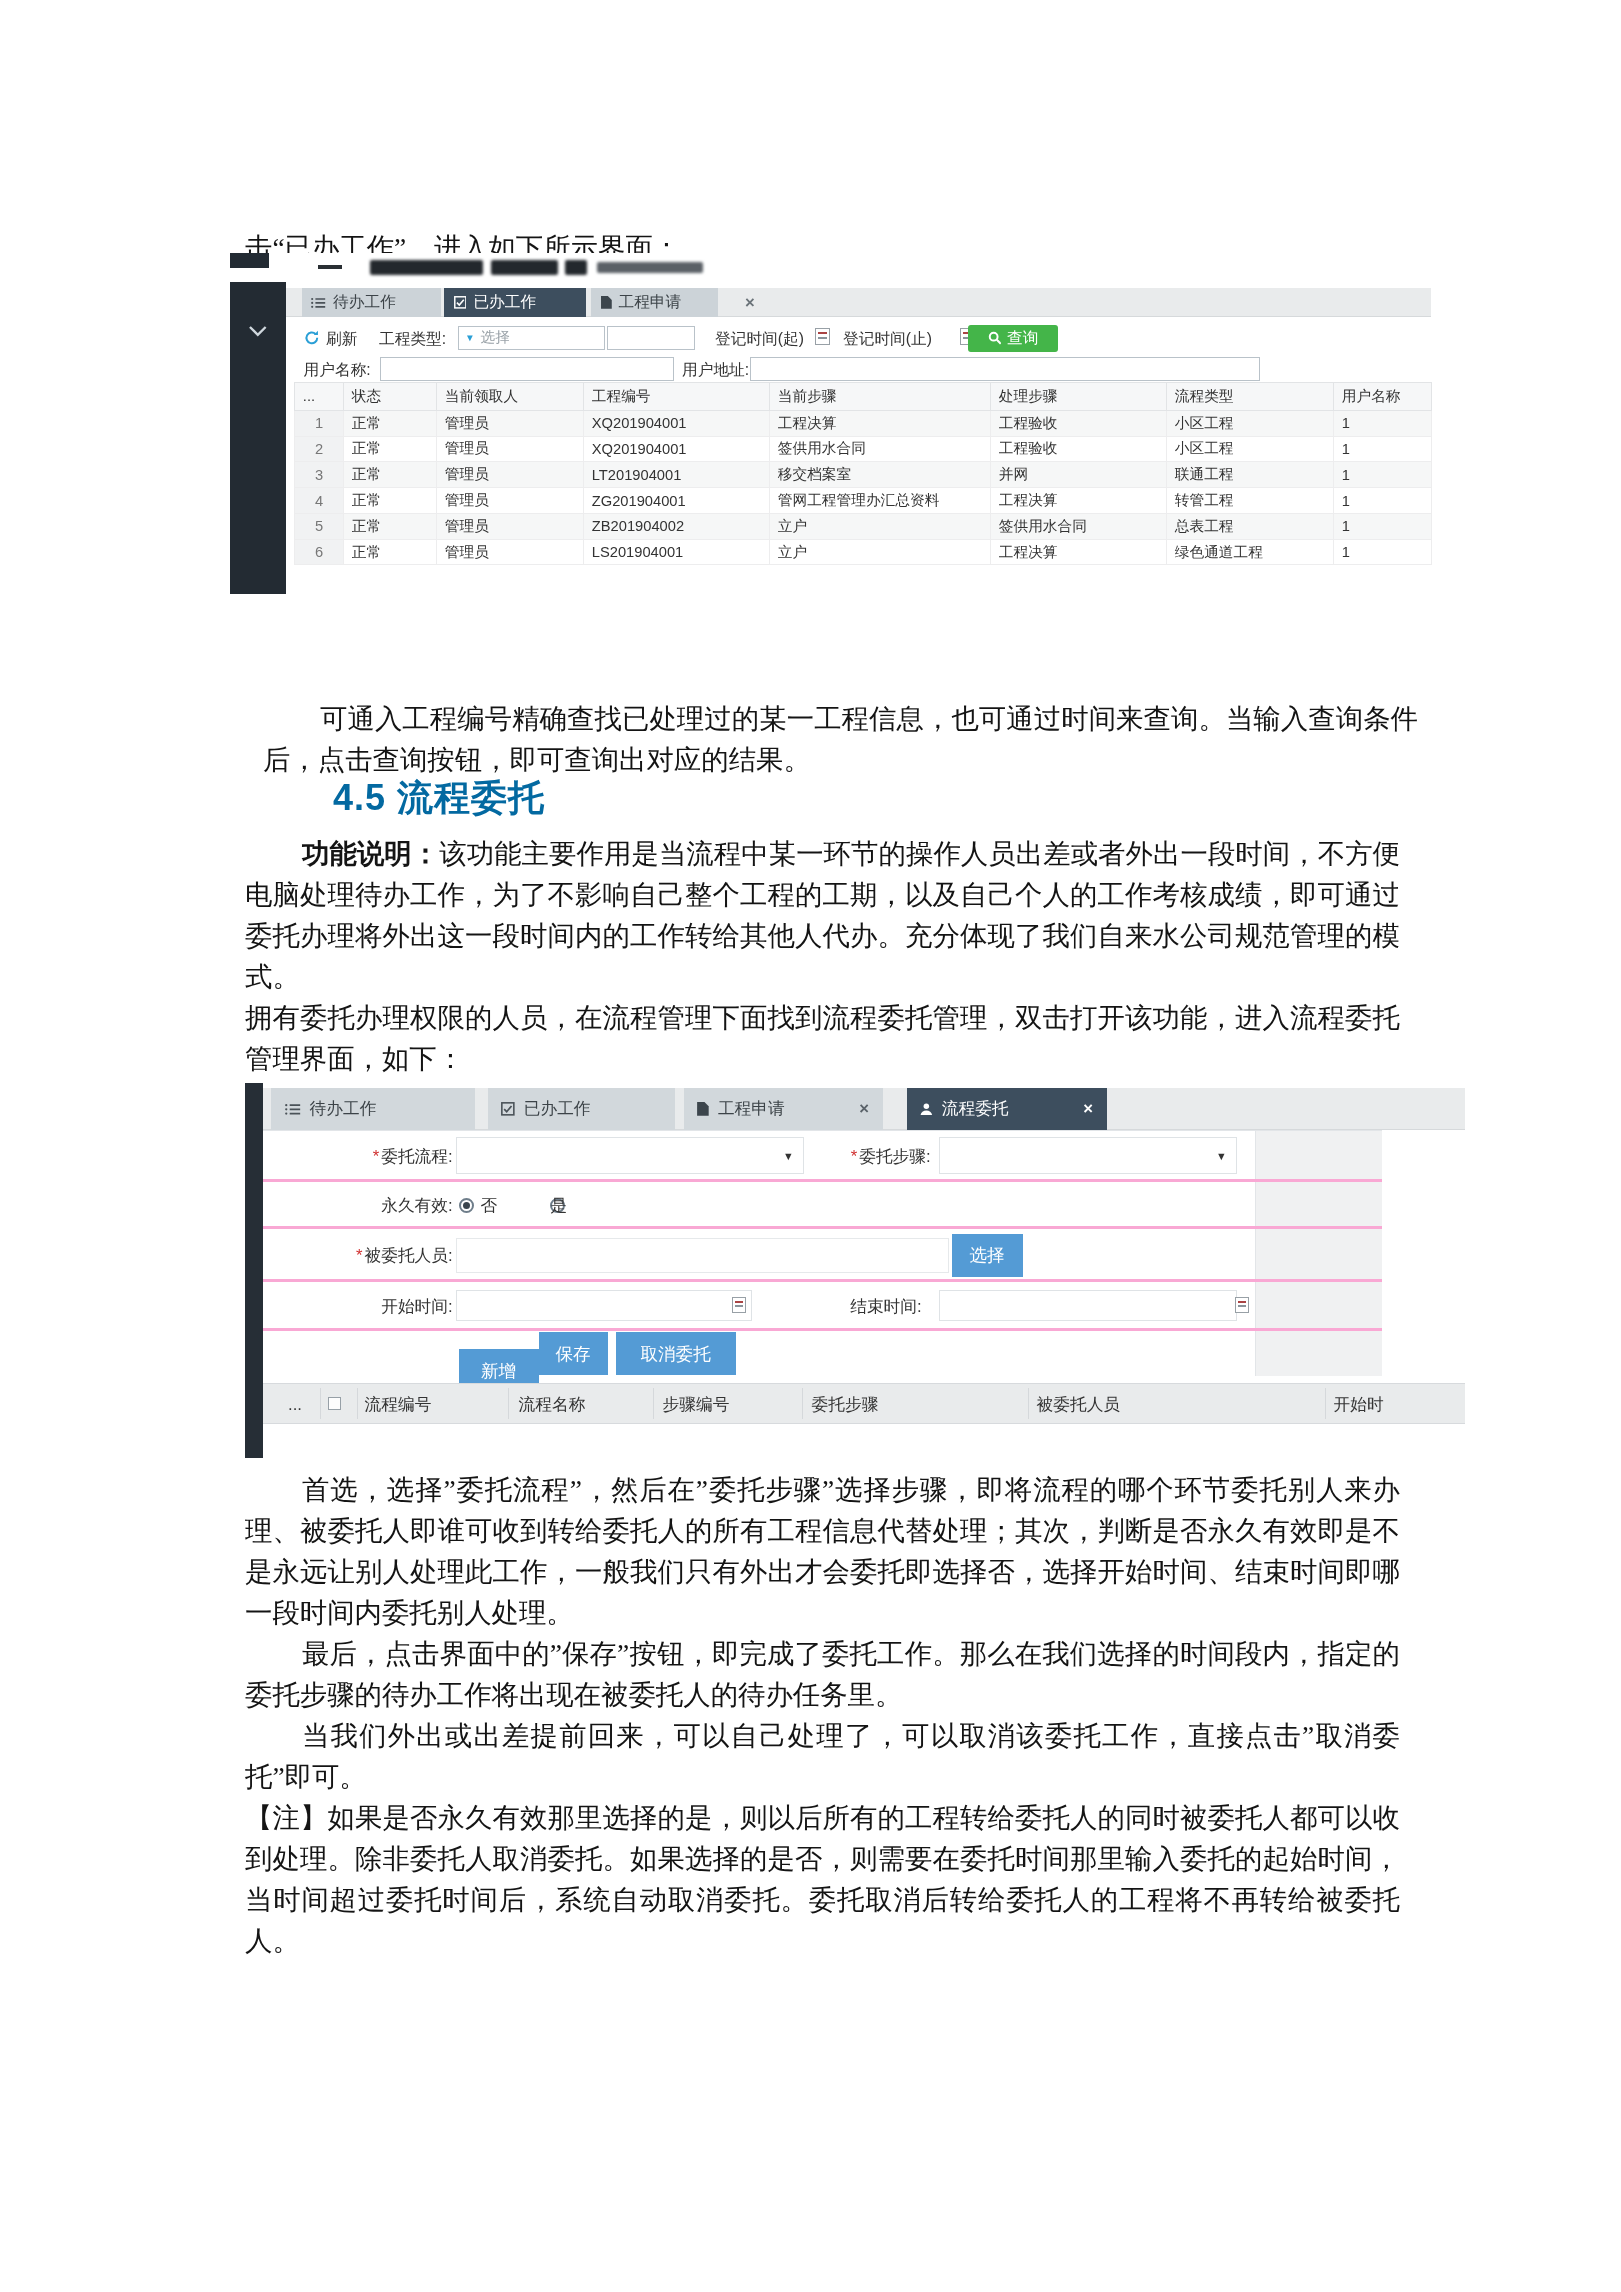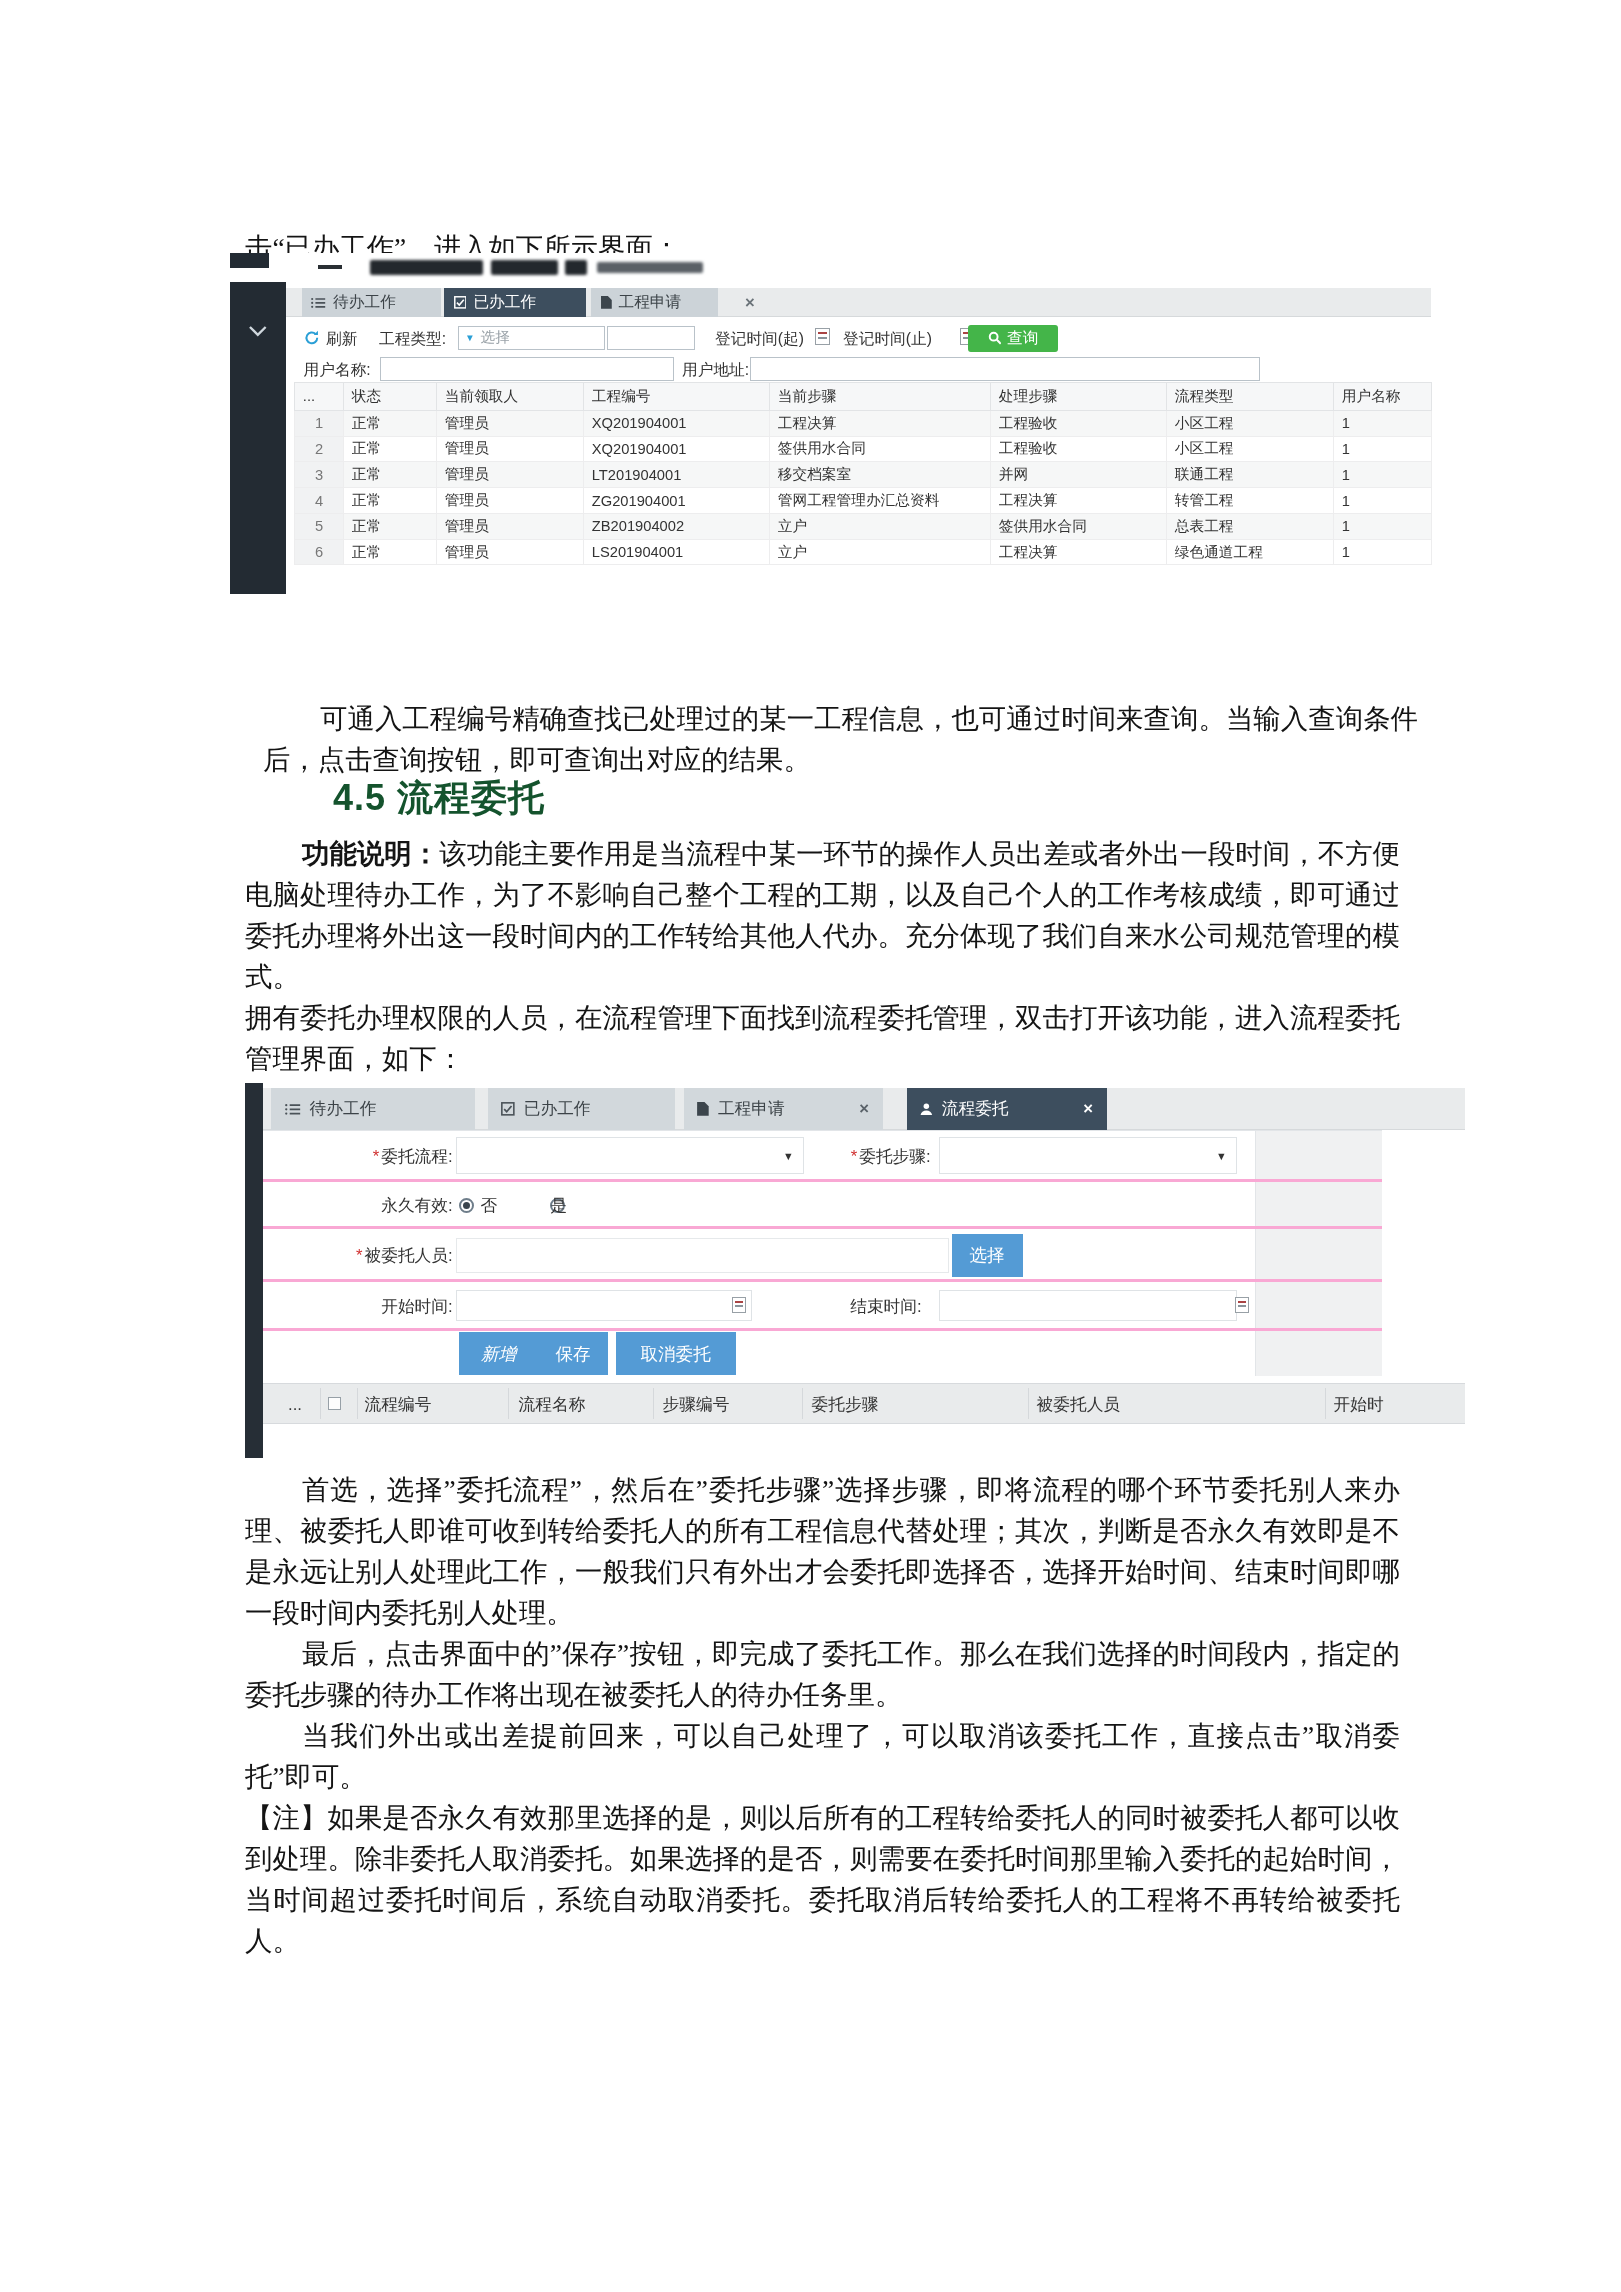--- a/index.html
+++ b/index.html
@@ -4,21 +4,21 @@
 <style>
   html,body{margin:0;padding:0;background:#fff;}
   .page{position:relative;width:1621px;height:2293px;background:#fff;overflow:hidden;}
 
   
   .btext{position:absolute;font-family:"Liberation Serif",serif;font-size:27.4px;line-height:41px;
          color:#141414;text-align:justify;}
   .btext p{margin:0;}
   .ind{text-indent:57px;}
   .heading{position:absolute;margin:0;font-family:"Liberation Sans",sans-serif;font-size:36px;
-           font-weight:800;color:#14532d;letter-spacing:1px;}
+           font-weight:800;color:#0369a1;letter-spacing:1px;}
 
   
   .shot{position:absolute;font-family:"Liberation Sans",sans-serif;color:#333;background:#fff;}
   .shot *{box-sizing:border-box;}
   .abs{position:absolute;}
   .lb{font-size:15.7px;color:#333;white-space:nowrap;}
   .ipt{position:absolute;border:1px solid #b9c2c9;background:#fff;height:23.5px;padding:0 3.9px;font:inherit;}
   .cal{display:inline-block;width:14.7px;height:16.7px;border:1px solid #98a0a6;background:#fff;position:relative;}
   .cal i{position:absolute;left:2px;right:2px;top:2.9px;height:2px;background:#aa4444;}
   .cal b{position:absolute;left:2px;right:2px;top:7.8px;height:2px;background:#8a939a;}
@@ -327,21 +327,21 @@
         <div class="flabel" style="top:12.7px;"><span>开始时间:</span></div>
         <input class="ipt" style="left: 193px; top: 7.8px; width: 296px; height: 31px; border-color: rgb(223, 227, 230);">
         <span class="cal abs" style="left:469px;top:14.7px;"><i></i><b></b></span>
         <div class="flabel" style="left:549px;width:110px;top:12.7px;"><span>结束时间:</span></div>
         <input class="ipt" style="left: 676px; top: 7.8px; width: 298px; height: 31px; border-color: rgb(223, 227, 230);">
         <span class="cal abs" style="left:953px;top:14.7px;"><i></i><b></b></span>
       </div>
 
       <div class="frow" style="top:200px;height:45px;border-bottom:none;">
         <div class="gcell"></div>
-        <button class="bbtn" style="left:196px;top:1px;width:80px;font-style:italic;">新增</button>
+        <button class="bbtn" style="left:196px;top:18px;width:80px;">新增</button>
         <button class="bbtn" style="left:276px;top:1px;width:69px;">保存</button>
         <button class="bbtn" style="left:353px;top:1px;width:120px;">取消委托</button>
       </div>
     </div>
 
     <div class="t2band">
       <span class="hc" style="left:25.5px;">...</span>
       <span class="cb abs" style="left:65px;top:12.7px;"></span>
       <span class="hc" style="left:102px;">流程编号</span>
       <span class="hc" style="left:256px;">流程名称</span>

